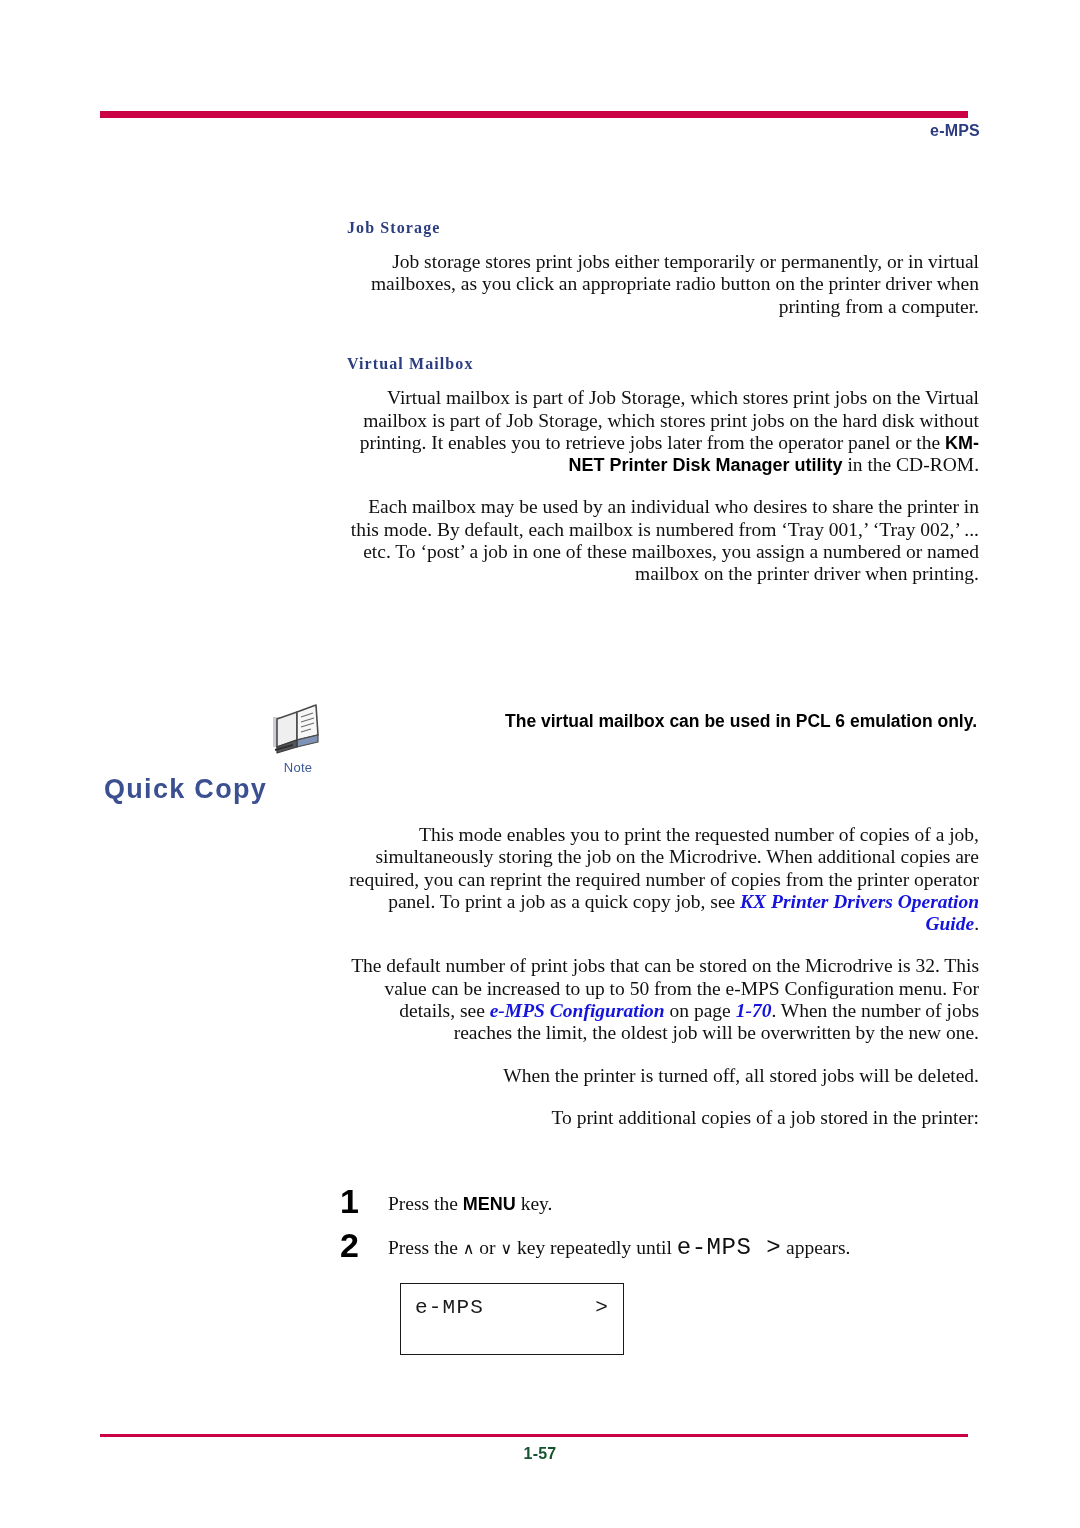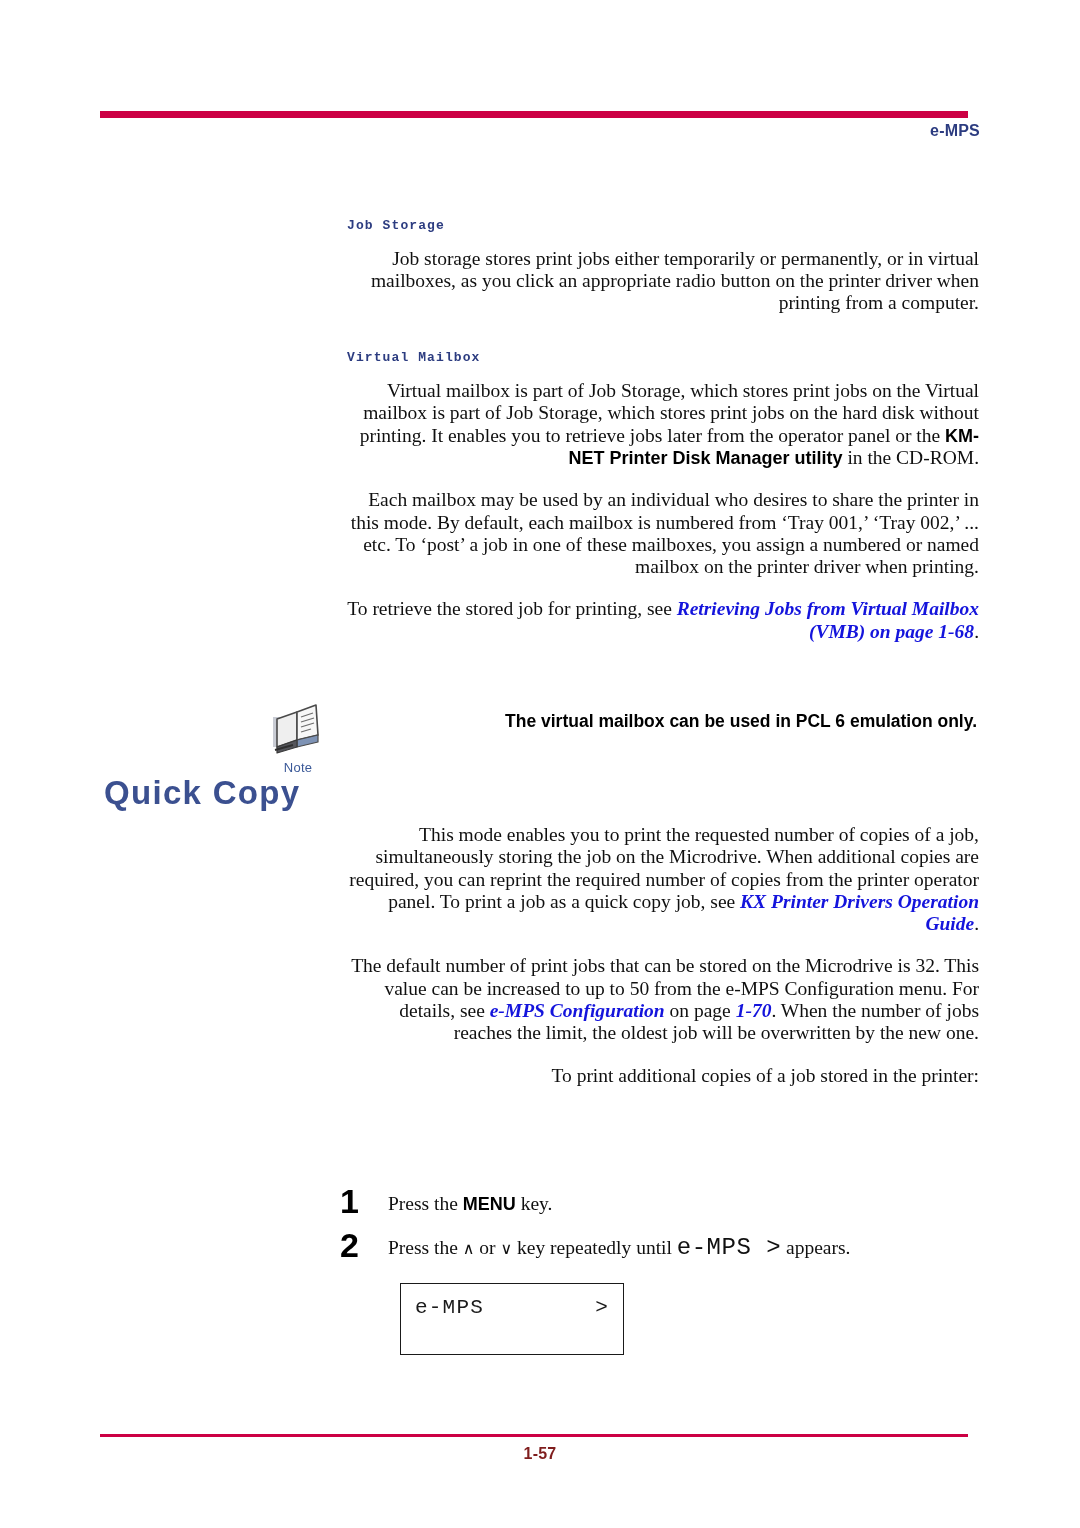--- a/index.html
+++ b/index.html
@@ -49,35 +49,35 @@
   }
   .footer-page {
     position: absolute;
     left: 0;
     right: 0;
     top: 1445px;
     text-align: center;
     font-family: "Liberation Sans", sans-serif;
     font-size: 16px;
     font-weight: bold;
-    color: #7f1d1d;
+    color: #14532d;
     letter-spacing: 0.2px;
   }
 
   
   .content {
     position: absolute;
     left: 347px;
     top: 218px;
     width: 632px;
   }
 
   h3.sub {
-    font-family: Liberation Mono, monospace;
-    font-size: 13px;
+    font-family: Liberation Serif, serif;
+    font-size: 16px;
     font-weight: bold;
     color: #2C3C80;
     letter-spacing: 1.1px;
     margin: 0 0 14px 0;
     line-height: 1.2;
   }
   h3.sub.spaced-top { margin-top: 36px; }
 
   p.body {
     font-family: "Liberation Serif", serif;
@@ -144,21 +144,21 @@
     line-height: 22px;
     text-align: right;
   }
 
   
   .chapter-heading {
     position: absolute;
     left: 104px;
     top: 775px;
     font-family: "Liberation Sans", sans-serif;
-    font-size: 33px;
+    font-size: 27px;
     font-weight: bold;
     color: #3B5090;
     letter-spacing: 1.3px;
     line-height: 1.1;
   }
 
   
   .content2 {
     position: absolute;
     left: 347px;
@@ -237,21 +237,20 @@
 
     <h3 class="sub">Job Storage</h3>
     <p class="body">Job storage stores print jobs either temporarily or permanently, or in virtual mailboxes, as you click an appropriate radio button on the printer driver when printing from a computer.</p>
 
     <h3 class="sub spaced-top">Virtual Mailbox</h3>
 
     <p class="body"><span>Virtual mailbox is part of Job Storage, which stores print jobs on the Virtual mailbox is part of Job Storage, which stores print jobs on the hard disk without printing. It enables you to retrieve jobs later from the operator panel or the </span><b class="sans">KM-NET Printer Disk Manager utility</b><span> in the CD-ROM.</span></p>
 
     <p class="body">Each mailbox may be used by an individual who desires to share the printer in this mode. By default, each mailbox is numbered from ‘Tray 001,’ ‘Tray 002,’ ... etc. To ‘post’ a job in one of these mailboxes, you assign a numbered or named mailbox on the printer driver when printing.</p>
 
-    <p class="body"><span>To retrieve the stored job for printing, see </span><span class="xref">Retrieving Jobs from Virtual Mailbox (VMB) on page 1-68</span><span>.</span></p>
 
   </div>
 
   <div class="note-block">
     <div class="note-icon-wrap">
       <svg class="note-icon" viewBox="0 0 54 56">
         <rect x="2" y="14" width="24" height="30" fill="#C9CCD4"></rect>
         <path d="M6 44 L26 37 L26 9 L6 16 Z" fill="#EFEFEF" stroke="#4A4A4A" stroke-width="1.6" stroke-linejoin="round"></path>
         <path d="M26 9 L45 2 L47 32 L26 37 Z" fill="#F7F7F7" stroke="#4A4A4A" stroke-width="1.6" stroke-linejoin="round"></path>
         <path d="M26 37 L47 32 L47 39 L26 44 Z" fill="#7E93B5" stroke="#4A4A4A" stroke-width="1.2" stroke-linejoin="round"></path>
@@ -270,20 +269,21 @@
   </div>
 
   <div class="chapter-heading">Quick Copy</div>
 
   <div class="content2">
 
     <p class="body"><span>This mode enables you to print the requested number of copies of a job, simultaneously storing the job on the Microdrive. When additional copies are required, you can reprint the required number of copies from the printer operator panel. To print a job as a quick copy job, see </span><span class="xref">KX Printer Drivers Operation Guide</span><span>.</span></p>
 
     <p class="body"><span>The default number of print jobs that can be stored on the Microdrive is 32. This value can be increased to up to 50 from the e-MPS Configuration menu. For details, see </span><span class="xref">e-MPS Configuration</span><span> on page </span><span class="xref">1-70</span><span>. When the number of jobs reaches the limit, the oldest job will be overwritten by the new one.</span></p>
 
+    <p class="body">When the printer is turned off, all stored jobs will be deleted.</p>
 
 
     <p class="body">To print additional copies of a job stored in the printer:</p>
 
   </div>
 
   <div class="steps">
 
     <div class="step">
       <div class="step-num">1</div>

